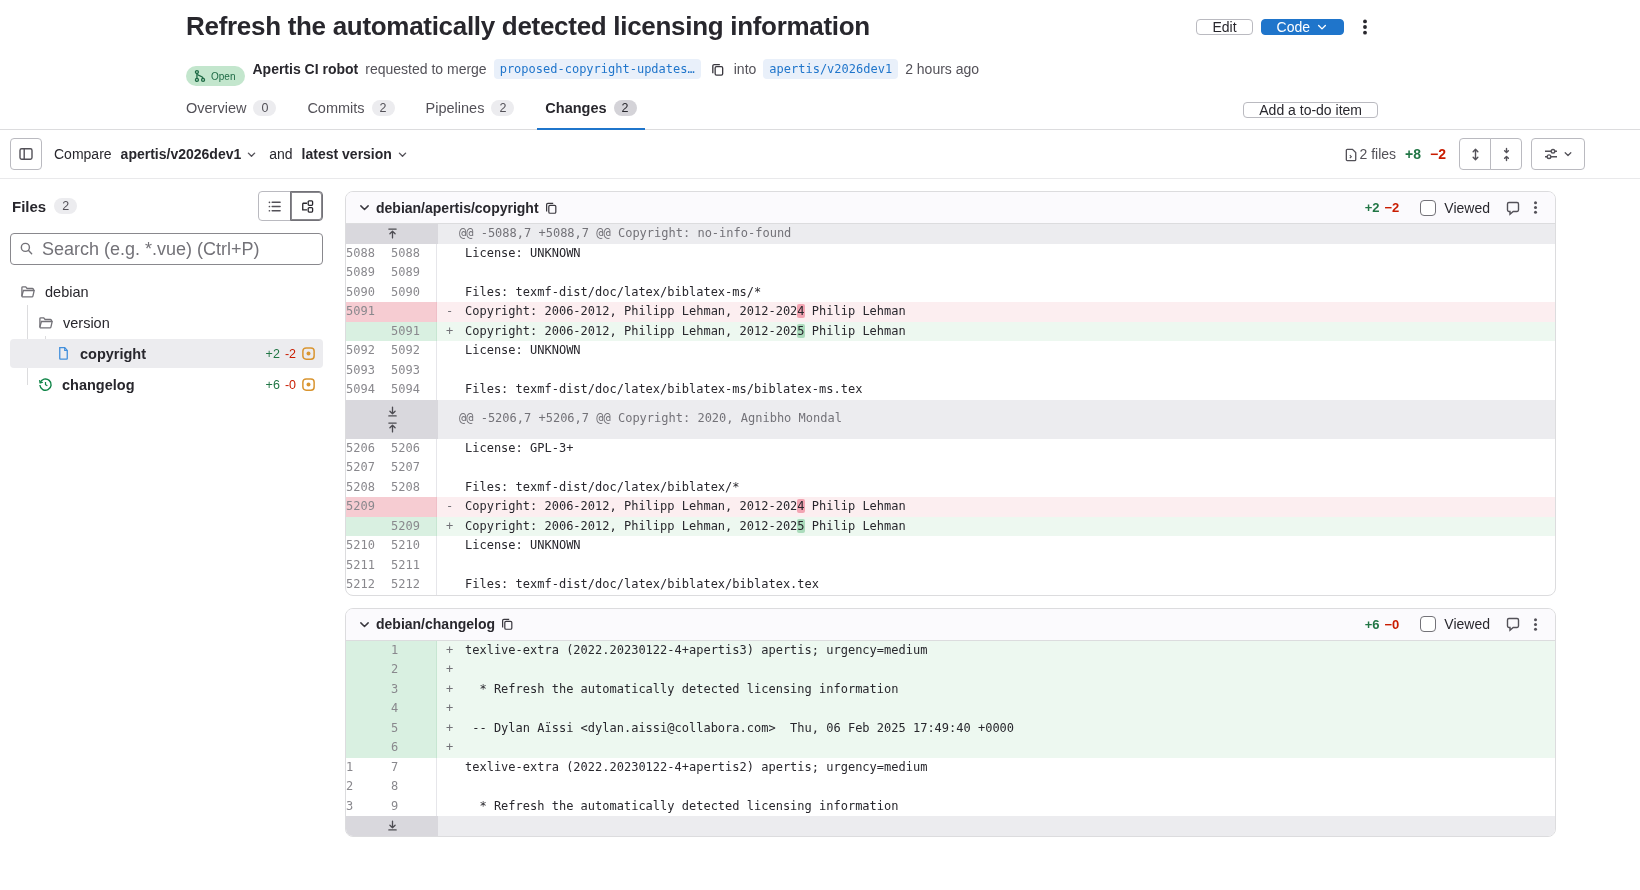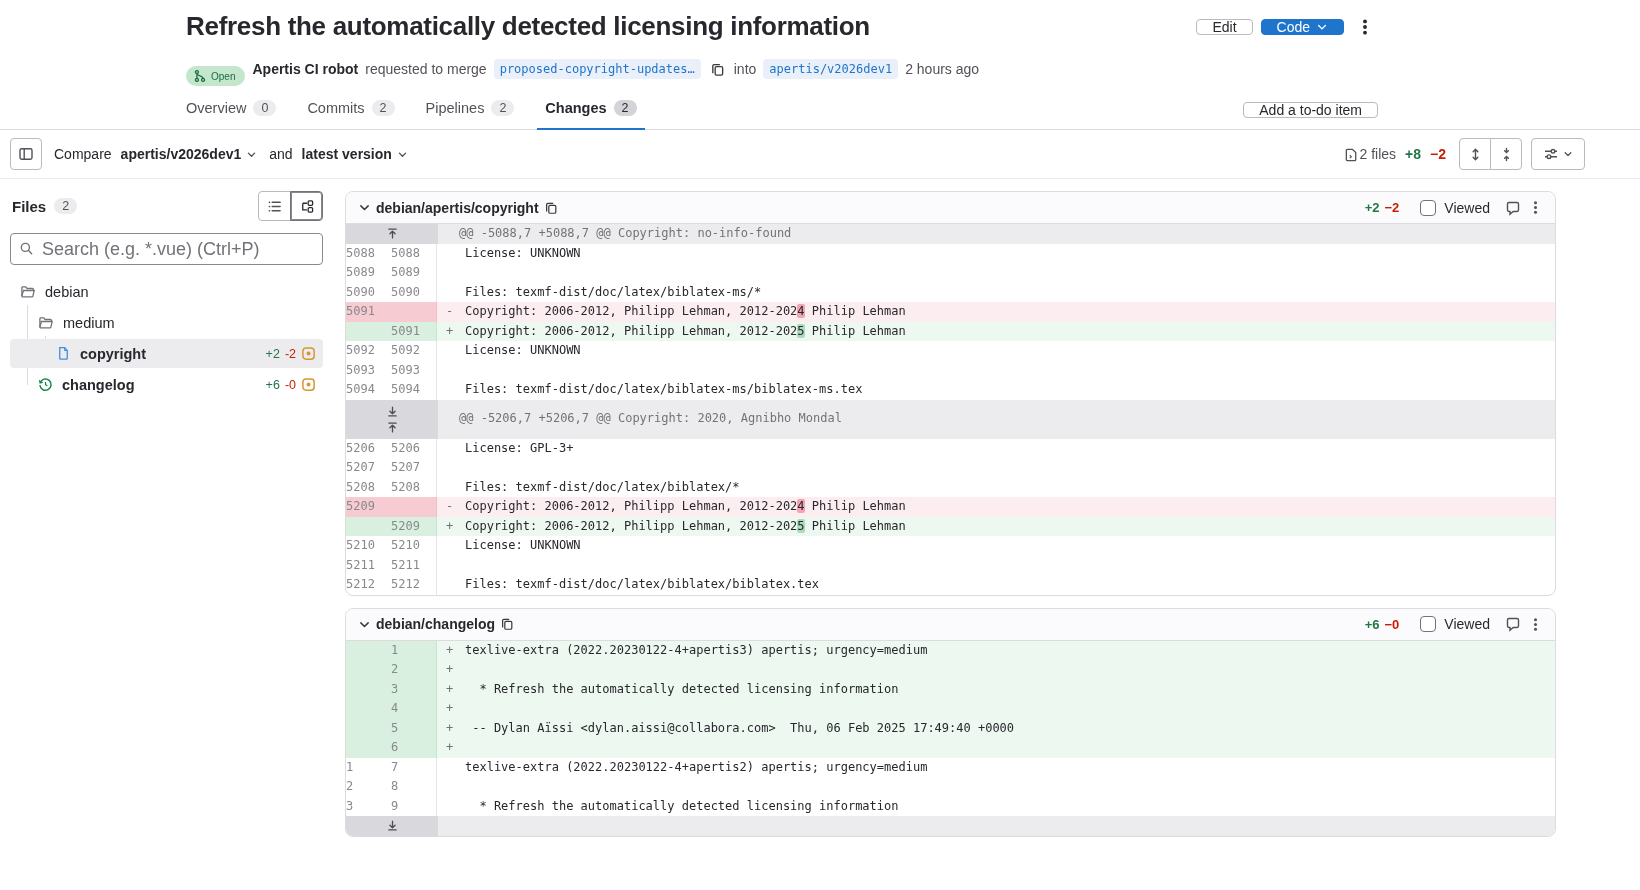--- a/index.html
+++ b/index.html
@@ -330,21 +330,21 @@
           </span>
           <span class="tree-label">debian</span>
         </div>
         <div class="tree-row folder" style="padding-left: 28px;">
           <span class="svg-i">
             <svg width="16" height="16" viewBox="0 0 16 16" fill="none" stroke="#737278" stroke-width="1.3">
               <path d="M1.9 12V3.7a.9.9 0 0 1 .9-.9h2.9l1.4 1.7h5.4a.9.9 0 0 1 .9.9v1.1"></path>
               <path d="M3.4 6.5h10.8l-1.3 5.6a1 1 0 0 1-1 .8H2.8a.9.9 0 0 1-.9-1.1z"></path>
             </svg>
           </span>
-          <span class="tree-label">medium</span>
+          <span class="tree-label">version</span>
         </div>
         <div class="tree-row file selected" style="padding-left: 46px;">
           <span class="svg-i">
             <svg width="15" height="15" viewBox="0 0 16 16" fill="none" stroke="#428fdc" stroke-width="1.4">
               <path d="M4 1.8h5.3l2.7 2.9v8.6a.7.7 0 0 1-.7.7H4.7a.7.7 0 0 1-.7-.7z"></path>
               <path d="M9.2 1.8v3.1h2.8" stroke-width="1.1"></path>
             </svg>
           </span>
           <span class="tree-label">copyright</span>
           <span class="tree-stats">

